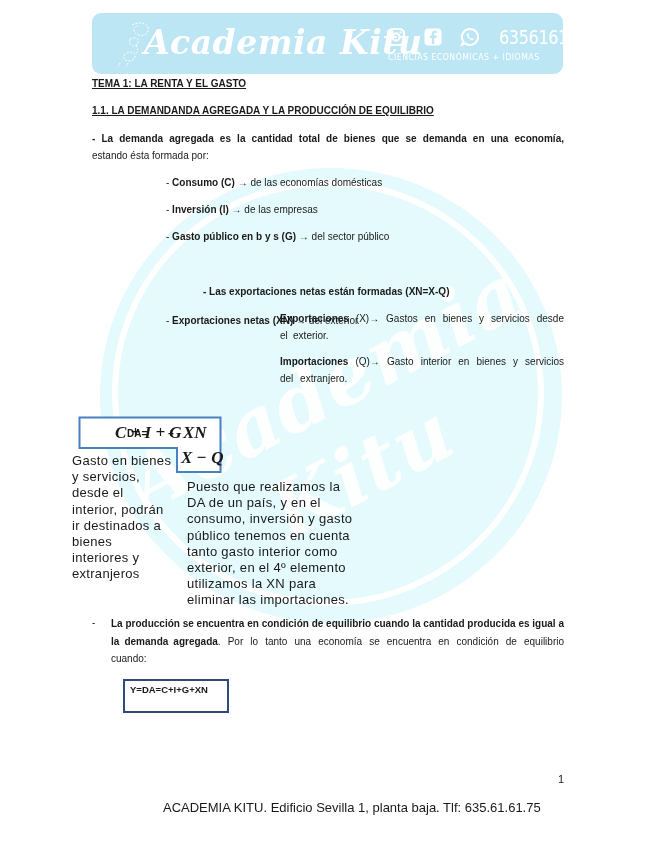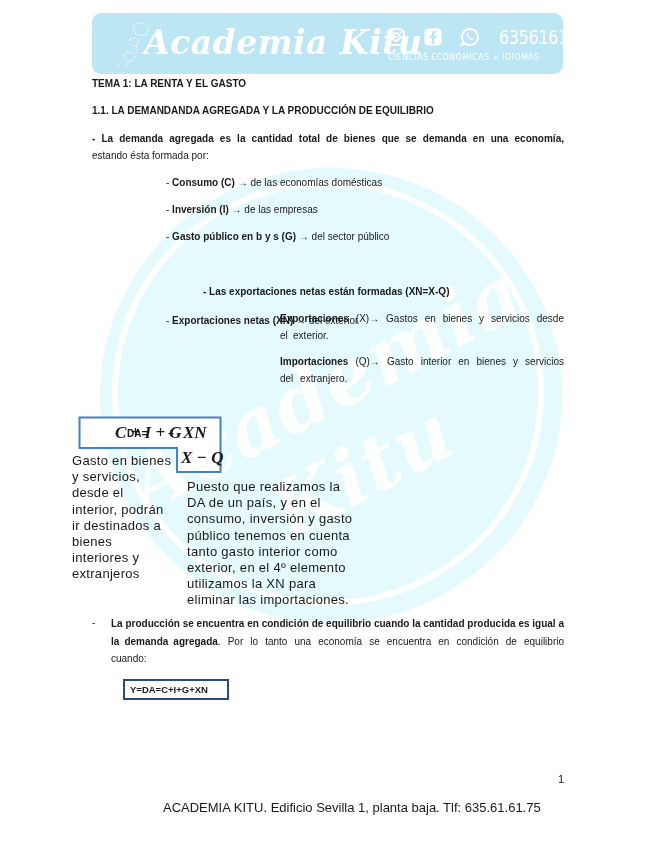--- a/index.html
+++ b/index.html
@@ -44,31 +44,31 @@
   }
   .banner-sub {
     position: absolute; left: 296px; top: 38px; font-size: 9.5px; color: #ffffff;
     letter-spacing: 0.6px; white-space: nowrap; font-family: "DejaVu Sans", sans-serif;
     transform: scaleX(0.82); transform-origin: left center;
   }
 
   
   .t { position: absolute; font-size: 10px; line-height: 15px; white-space: nowrap; z-index: 2; }
   .b { font-weight: bold; }
-  .u { }
+  .u { text-decoration: underline; }
   .just { white-space: normal; text-align: justify; text-align-last: left; }
   .small { font-size: 13px; line-height: 16.2px; white-space: normal; letter-spacing: 0.3px; }
 
   
   .da-svg { position: absolute; left: 78px; top: 416px; z-index: 2; }
   .math { font-family: "Liberation Serif", serif; font-style: italic; font-weight: bold; font-size: 17px; }
   .brace { position: absolute; height: 4px; border-bottom: 1px solid #1a1a1a; border-left: 1px solid #1a1a1a; border-right: 1px solid #1a1a1a; border-radius: 0 0 4px 4px; box-sizing: border-box; }
 
   .eq-box {
-    position: absolute; left: 123px; top: 679px; width: 106px; height: 21px;
+    position: absolute; left: 123px; top: 679px; width: 106px; height: 34px;
     border: 2px solid #2e4a7a; box-sizing: border-box; z-index: 2;
     font-size: 9.5px; font-weight: bold; padding: 3px 0 0 5px; background: #ffffff;
   }
 </style>
 </head>
 <body>
 
 <div class="watermark"></div>
 <div class="watermark-ring"></div>
 <div class="watermark-text">Academia Kitu</div>

